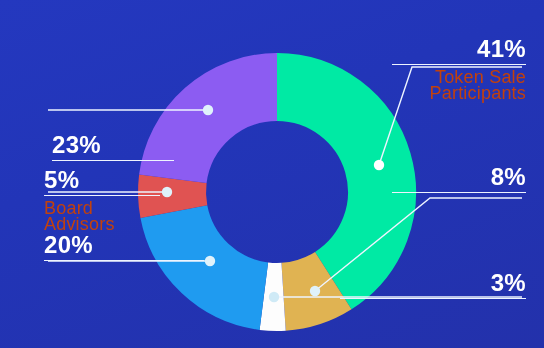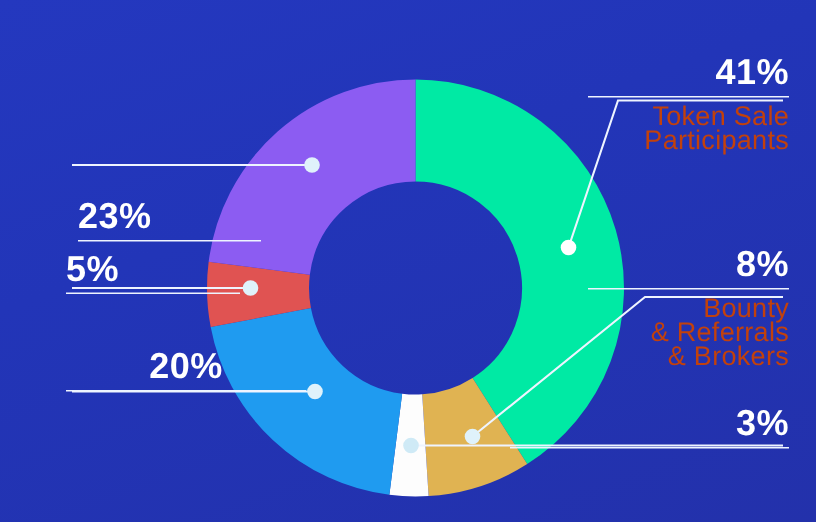--- a/index.html
+++ b/index.html
@@ -22,21 +22,21 @@
   .lbl .desc{
     color:#c2410c;font-size:18px;line-height:16px;
     white-space:pre-line;letter-spacing:.2px;
   }
   .lbl.right{text-align:right;}
   .lbl.left{text-align:left;}
 
   
   #lbl-23{left:52px;top:84px;width:122px;margin-top:48px;}
   #lbl-5 {left:44px;top:167px;width:116px;}
-  #lbl-20{left:44px;top:232px;width:160px;text-align:center;}
+  #lbl-20{left:44px;top:232px;width:160px;}
   #lbl-41{left:392px;top:36px;width:134px;}
   #lbl-8 {left:392px;top:164px;width:134px;}
   #lbl-3 {left:340px;top:270px;width:186px;}
 </style>
 </head>
 <body>
 
 <div id="stage">
 
   <svg class="chart" viewBox="0 0 544 348">
@@ -70,40 +70,38 @@
   </svg>
 
   <div class="lbl left" id="lbl-23">
     <div class="pct">23%</div>
     <div class="rule"></div>
   </div>
 
   <div class="lbl left" id="lbl-5">
     <div class="pct">5%</div>
     <div class="rule"></div>
+    <div class="desc">Board Advisors</div>
   </div>
 
   <div class="lbl left" id="lbl-20">
     <div class="pct">20%</div>
     <div class="rule"></div>
   </div>
 
   <div class="lbl right" id="lbl-41">
     <div class="pct">41%</div>
     <div class="rule"></div>
     <div class="desc">Token Sale
 Participants</div>
   </div>
 
   <div class="lbl right" id="lbl-8">
     <div class="pct">8%</div>
     <div class="rule"></div>
-    <div class="desc">Bounty
-&amp; Referrals
-&amp; Brokers</div>
   </div>
 
   <div class="lbl right" id="lbl-3">
     <div class="pct">3%</div>
     <div class="rule"></div>
   </div>
 
 </div>
 
 </body></html>

